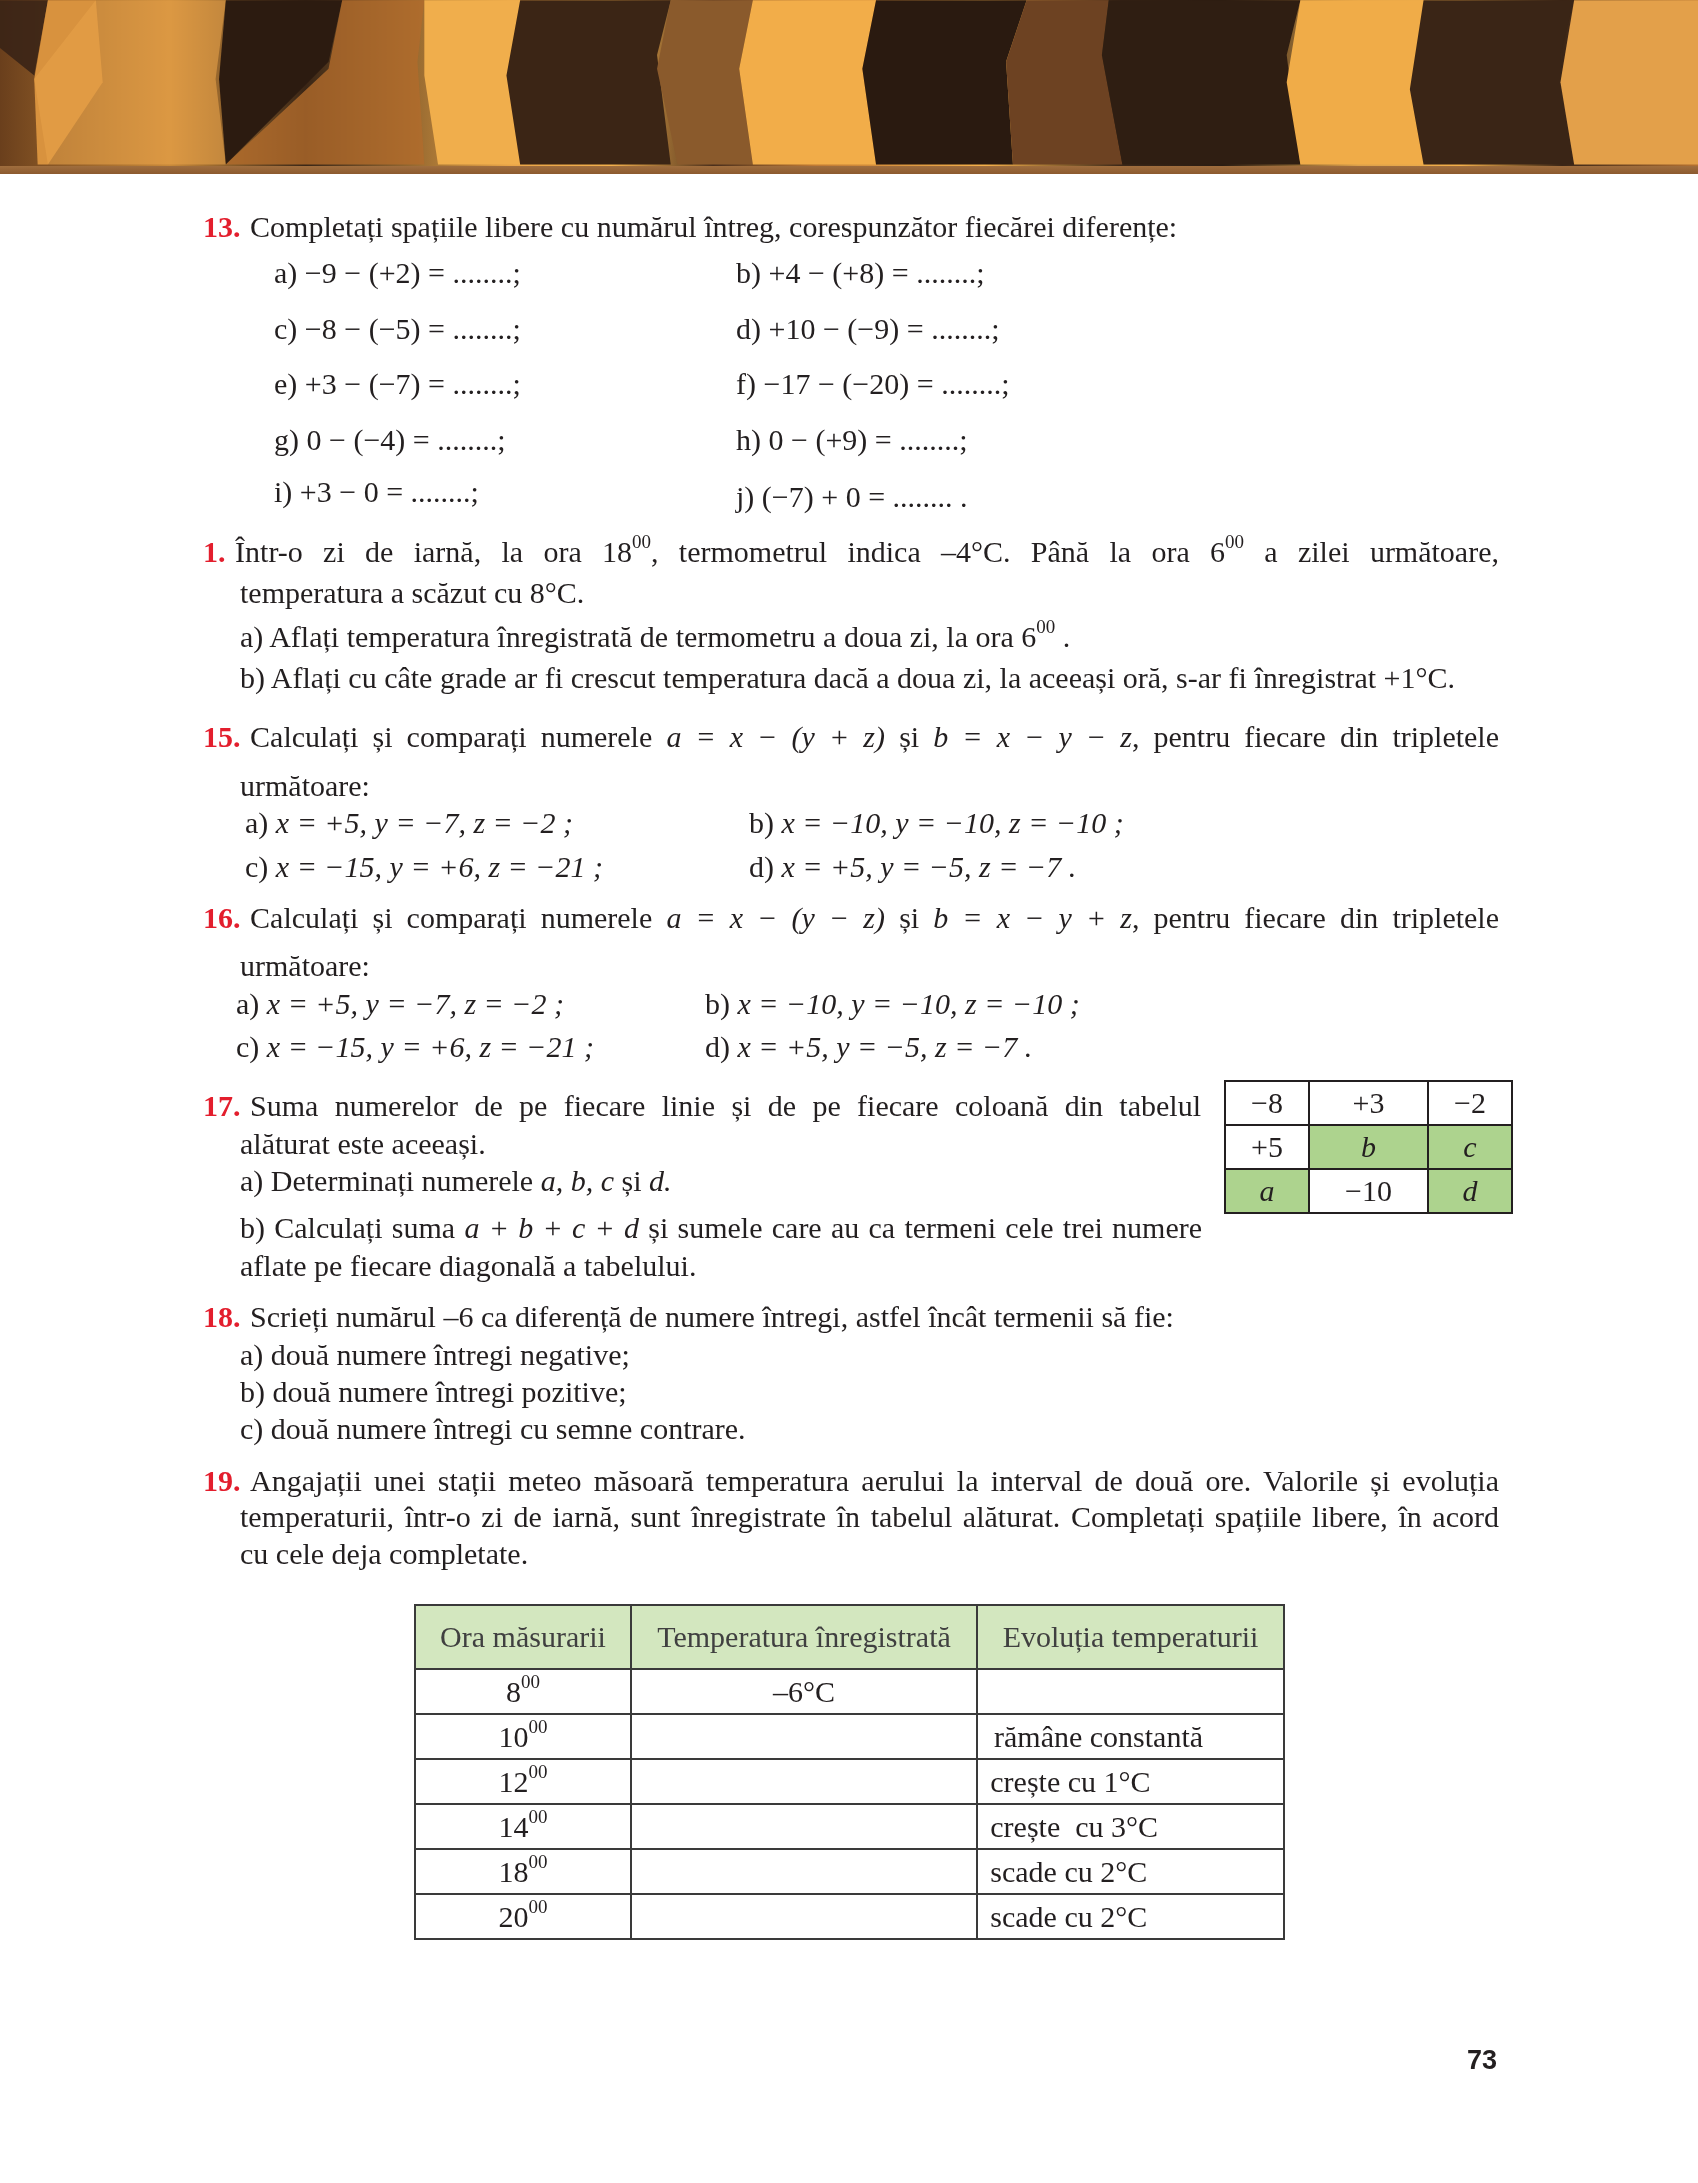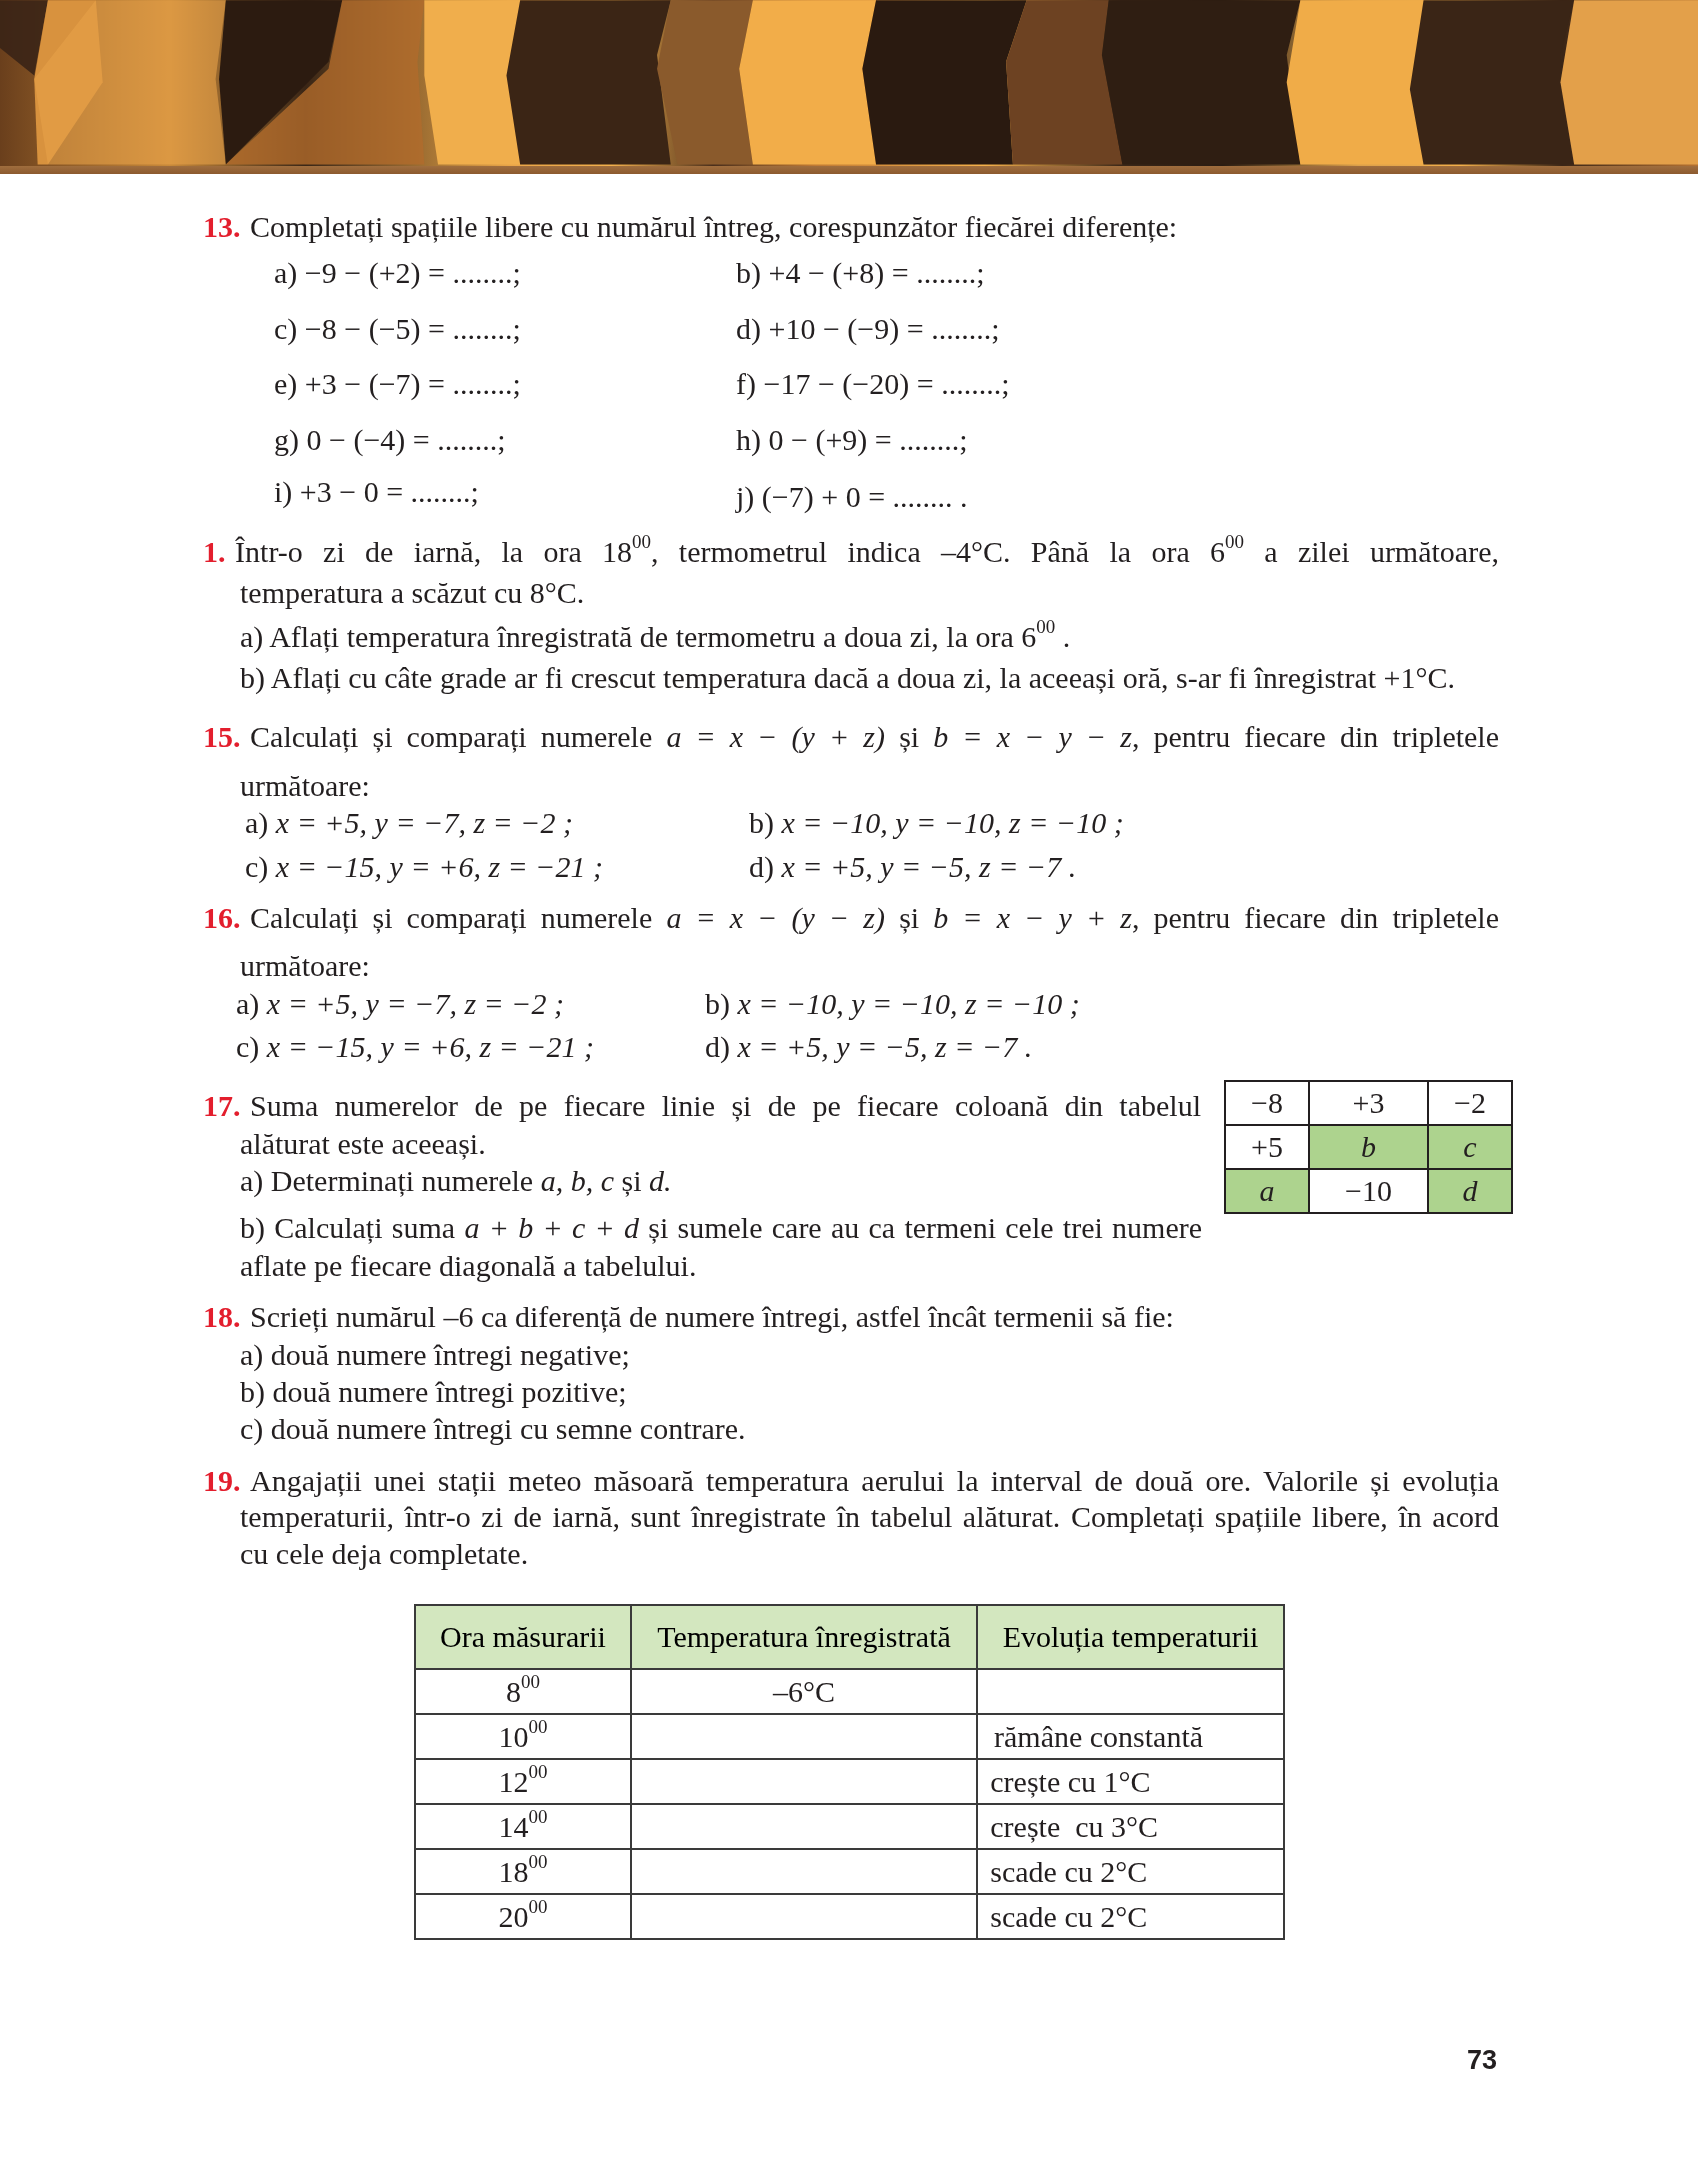--- a/index.html
+++ b/index.html
@@ -15,21 +15,21 @@
   .line { position:absolute; font-size:30px; line-height:1.2; white-space:nowrap; }
   .math { font-family:"Liberation Serif", serif; }
   .it { font-style:italic; }
   sup { font-size:19px; vertical-align:13.7px; line-height:0; }
   .justify { text-align:justify; text-align-last:justify; }
   table.grid { position:absolute; border-collapse:collapse; }
   table.grid td { border:2.1px solid #231f20; text-align:center; font-size:30px; }
   .green { background:#add38e; }
   table.temp { position:absolute; border-collapse:collapse; }
   table.temp th, table.temp td { border:2.1px solid #3a3a3a; font-size:30px; font-weight:normal; }
-  table.temp th { background:#d3e7bf; color:#000000; height:60px; }
+  table.temp th { background:#d3e7bf; color:#404040; height:60px; }
   table.temp td { height:41px; }
   .page-num { position:absolute; left:1467px; top:2045px; font-family:"Liberation Sans", sans-serif;
               font-weight:bold; font-size:27px; color:#231f20; }
 </style>
 </head>
 <body>
 
 <div class="header">
   <svg width="1698" height="166" viewBox="0 0 2481 242">
     <polygon points="0,0 70,0 50,110 0,70" fill="#3a2416" opacity="0.9"></polygon>

